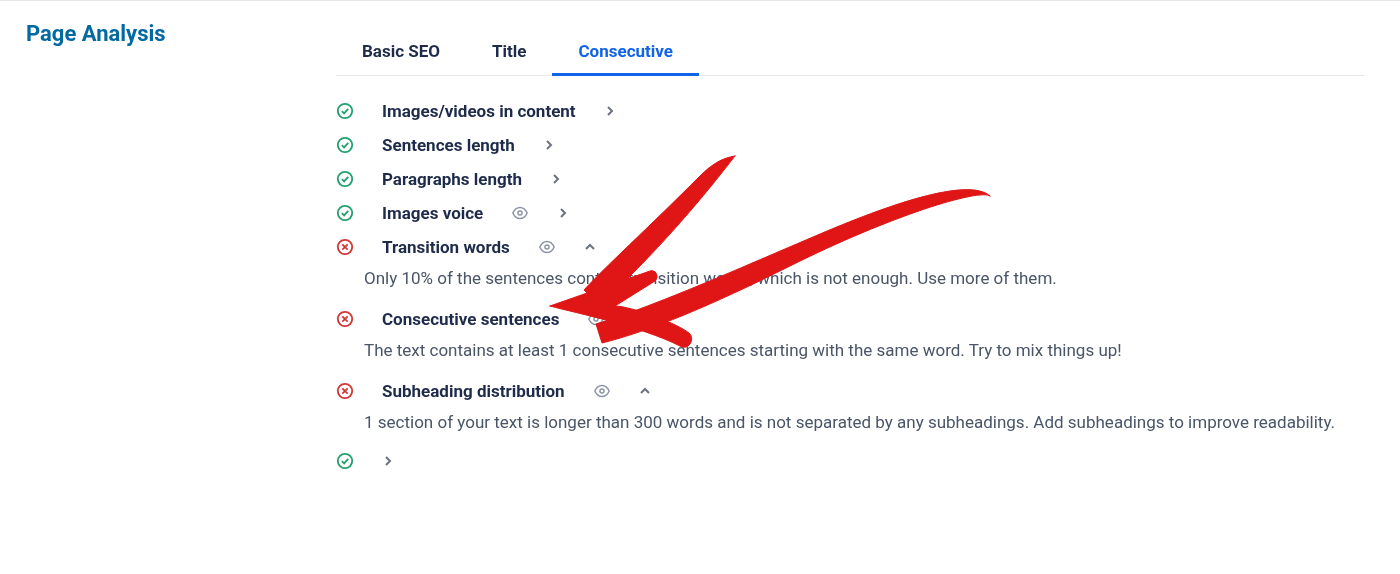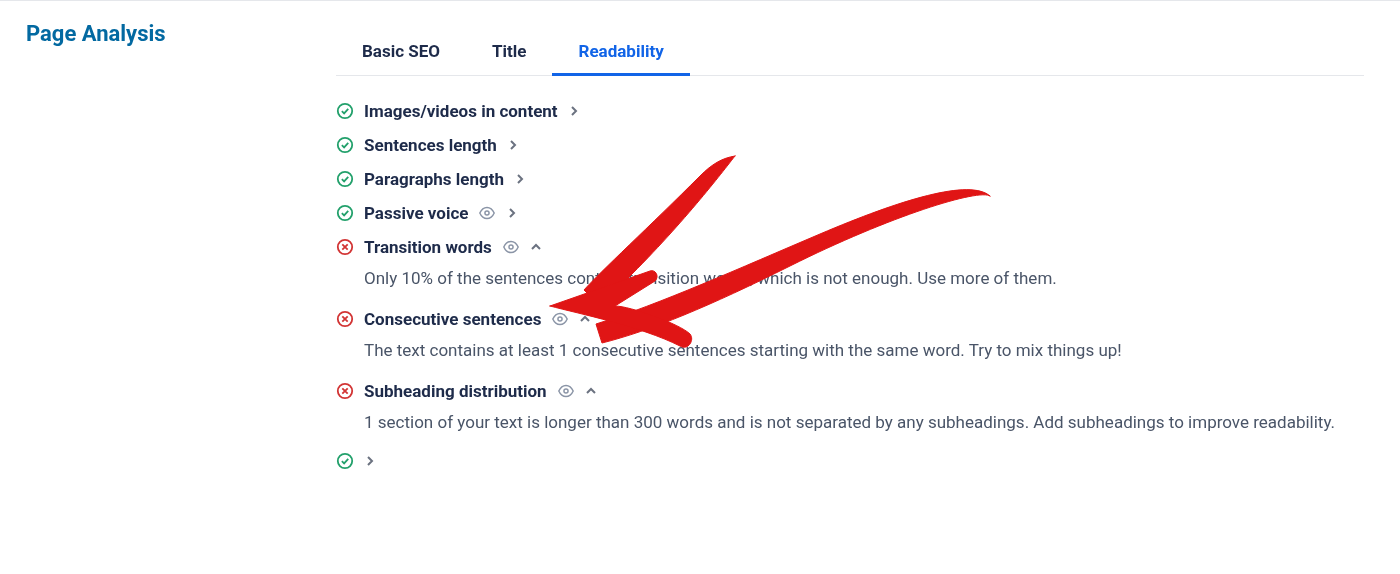--- a/index.html
+++ b/index.html
@@ -56,21 +56,21 @@
   }
   .items {
     padding-top: 18px;
   }
   .item {
     padding: 6px 0 6px 0;
   }
   .item-header {
     display: flex;
     align-items: center;
-    gap: 10px;
+    gap: 28px;
     line-height: 22px;
   }
   .status-icon {
     width: 18px;
     height: 18px;
     flex: 0 0 18px;
     display: inline-flex;
     align-items: center;
     justify-content: center;
   }
@@ -116,21 +116,21 @@
 
 <div class="wrapper">
 
   <div class="sidebar-title">Page Analysis</div>
 
   <div class="main">
 
     <div class="tabs">
       <div class="tab">Basic SEO</div>
       <div class="tab">Title</div>
-      <div class="tab active">Readability</div>
+      <div class="tab active">Consecutive</div>
     </div>
 
     <div class="items" id="items">
         <div class="item">
           <div class="item-header">
             <span class="status-icon">
               <svg viewBox="0 0 20 20" fill="none">
                 <circle cx="10" cy="10" r="8" stroke="#22a06b" stroke-width="2"></circle>
                 <path d="M6.5 10.2 L9 12.6 L13.6 7.6" stroke="#22a06b" stroke-width="2" fill="none"></path>
               </svg>
@@ -176,21 +176,21 @@
           </div>
         </div>
         <div class="item">
           <div class="item-header">
             <span class="status-icon">
               <svg viewBox="0 0 20 20" fill="none">
                 <circle cx="10" cy="10" r="8" stroke="#22a06b" stroke-width="2"></circle>
                 <path d="M6.5 10.2 L9 12.6 L13.6 7.6" stroke="#22a06b" stroke-width="2" fill="none"></path>
               </svg>
             </span>
-            <span class="item-title">Passive voice</span>
+            <span class="item-title">Images voice</span>
             <span class="eye-icon">
               <svg viewBox="0 0 20 20" fill="none">
                 <path d="M2 10 C4 5.5 7 3.8 10 3.8 C13 3.8 16 5.5 18 10 C16 14.5 13 16.2 10 16.2 C7 16.2 4 14.5 2 10 Z" stroke="#8a94a6" stroke-width="1.6"></path>
                 <circle cx="10" cy="10" r="2.3" stroke="#8a94a6" stroke-width="1.6"></circle>
               </svg>
             </span>
             <span class="chev-icon">
               <svg viewBox="0 0 12 12">
                 <path d="M4 2 L8 6 L4 10" stroke="#6b7280" stroke-width="2" fill="none"></path>
               </svg>

